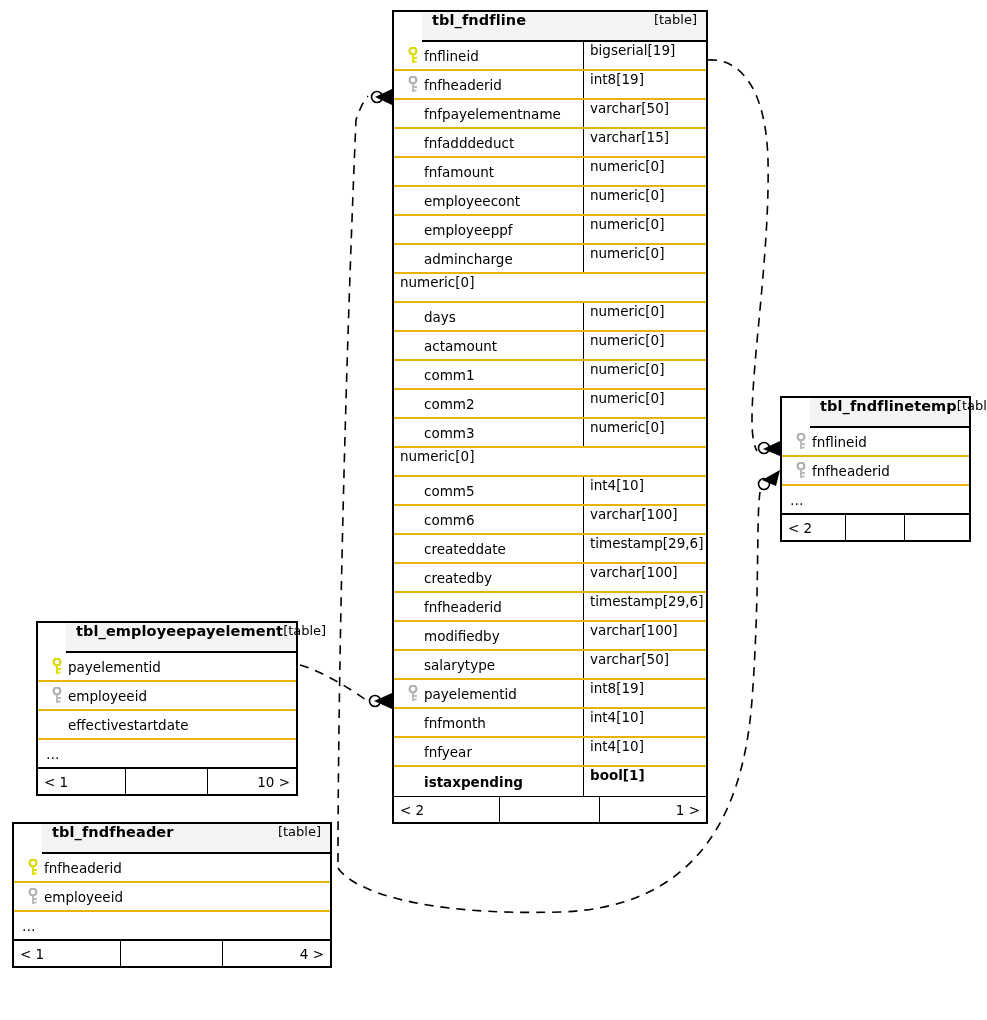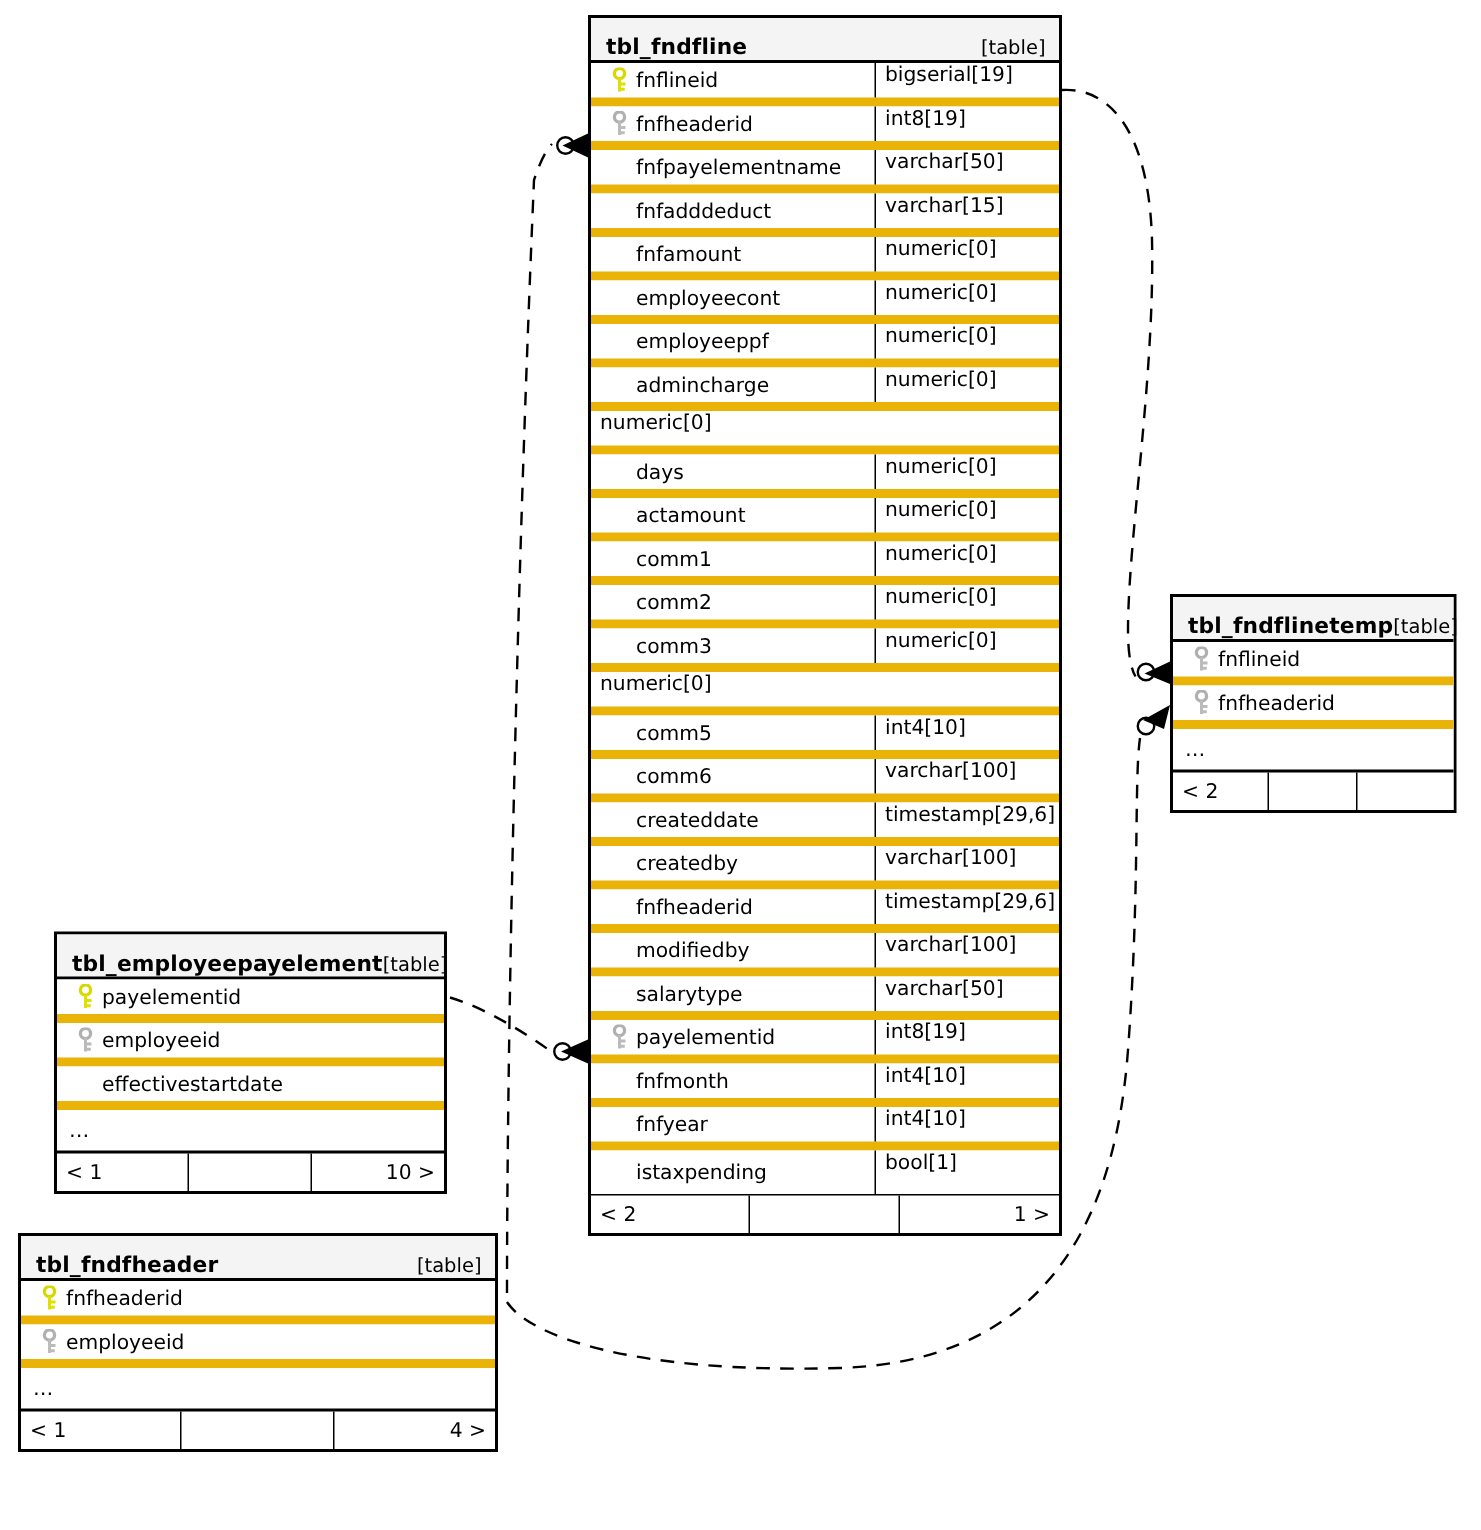--- a/index.html
+++ b/index.html
@@ -46,50 +46,52 @@
   
   .table-box {
     position: absolute;
     background: #ffffff;
     border: 2px solid #000000;
     box-sizing: border-box;
     z-index: 5;
   }
   .tbl-header {
     display: flex;
-    align-items: flex-end;
+    align-items: flex-start;
     justify-content: space-between;
     background: #f4f4f4;
     border-bottom: 2px solid #000000;
     box-sizing: border-box;
     height: 30px;
     padding: 0 9px 0 10px;
+    margin-left: 28px;
   }
   .tbl-name {
     font-size: 14.5px;
     font-weight: bold;
     color: #000000;
     letter-spacing: 0.1px;
     white-space: nowrap;
   }
   .tbl-kind {
     font-size: 13px;
     color: #000000;
     white-space: nowrap;
   }
   .row {
     display: flex;
     align-items: stretch;
     height: 29px;
-    border-bottom: 6px solid #eab308;
+    border-bottom: 2px solid #eab308;
     box-sizing: border-box;
     background: #ffffff;
   }
   .row:last-of-type {
     border-bottom: none;
+    font-weight: bold;
   }
   .col-name {
     display: flex;
     align-items: center;
     flex: 1 1 auto;
     box-sizing: border-box;
     padding-left: 8px;
     min-width: 0;
   }
   .has-type .col-name {

